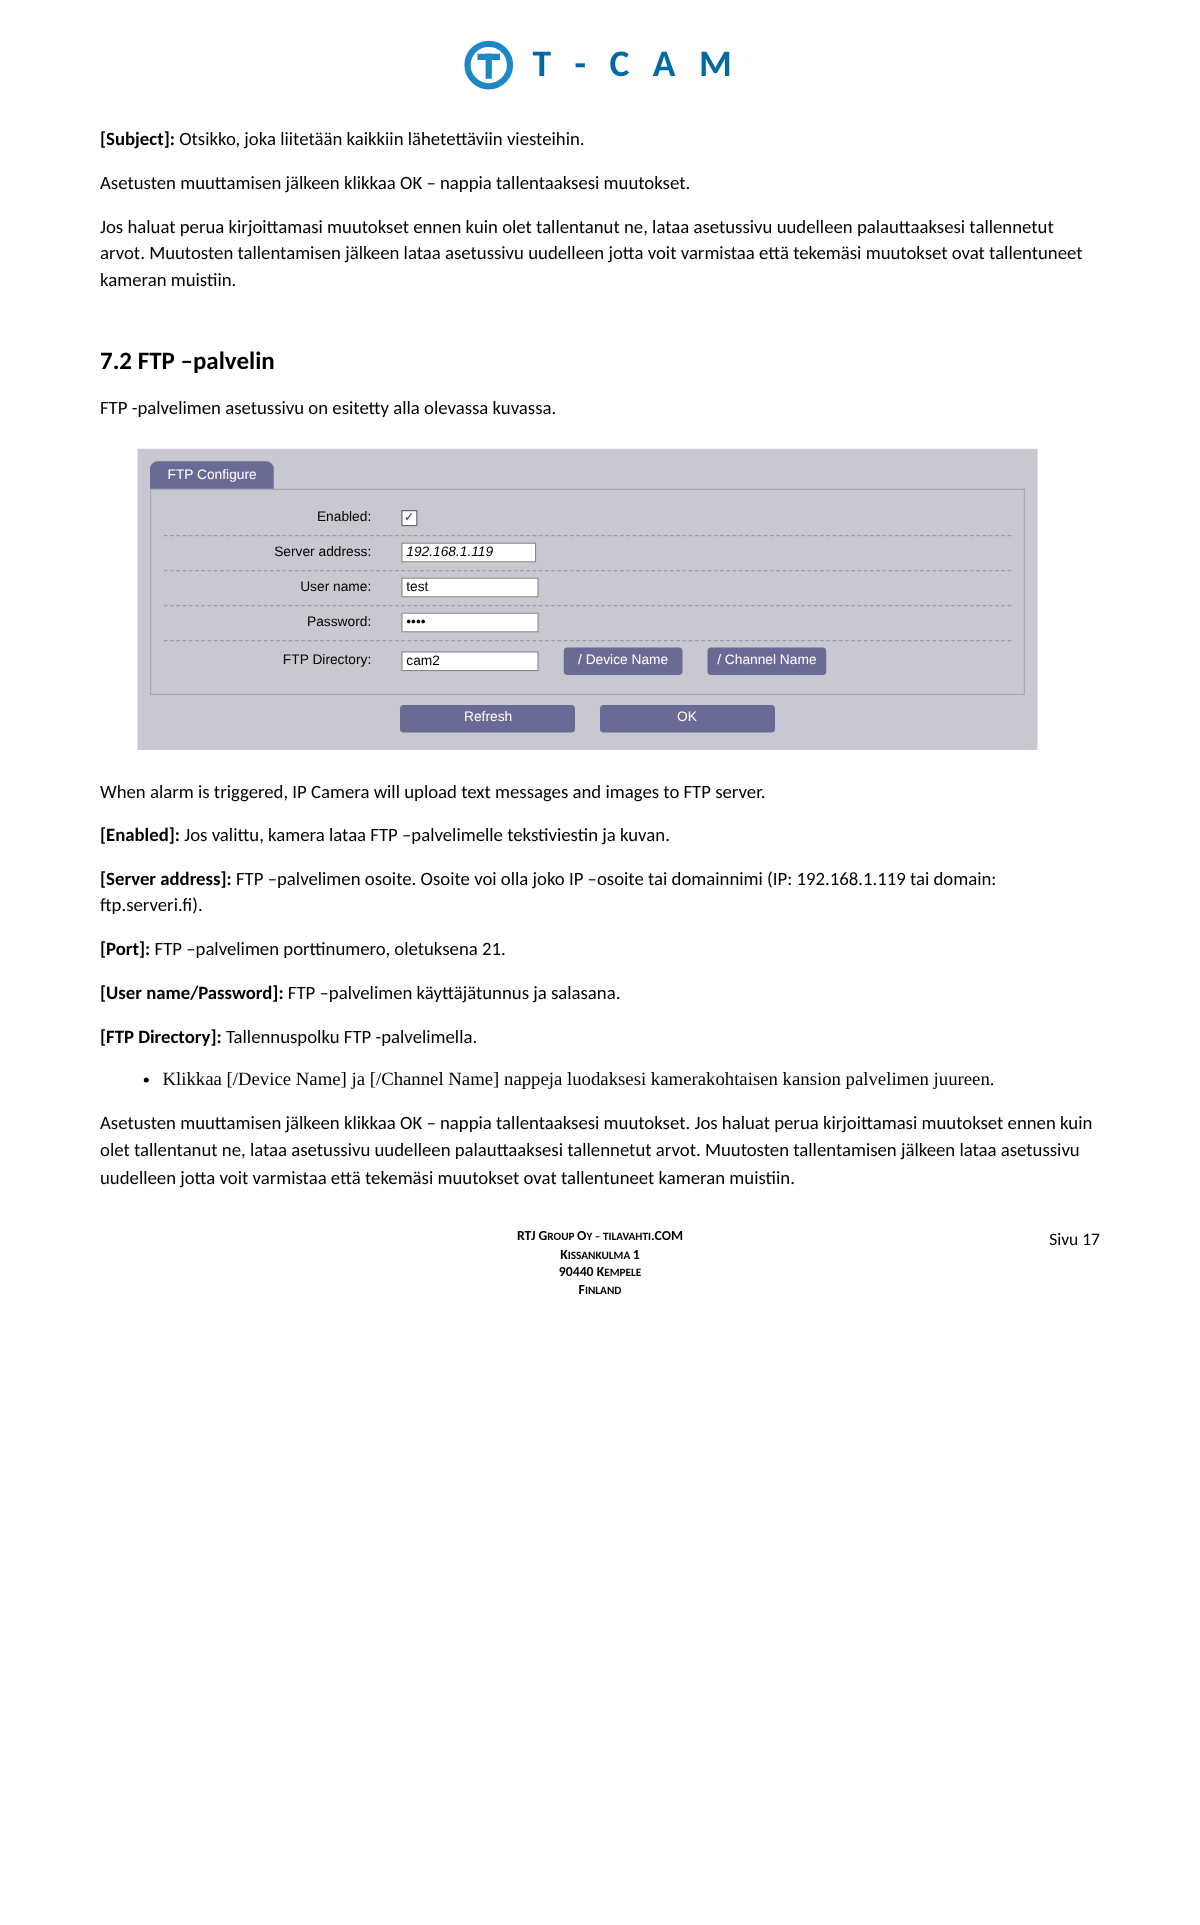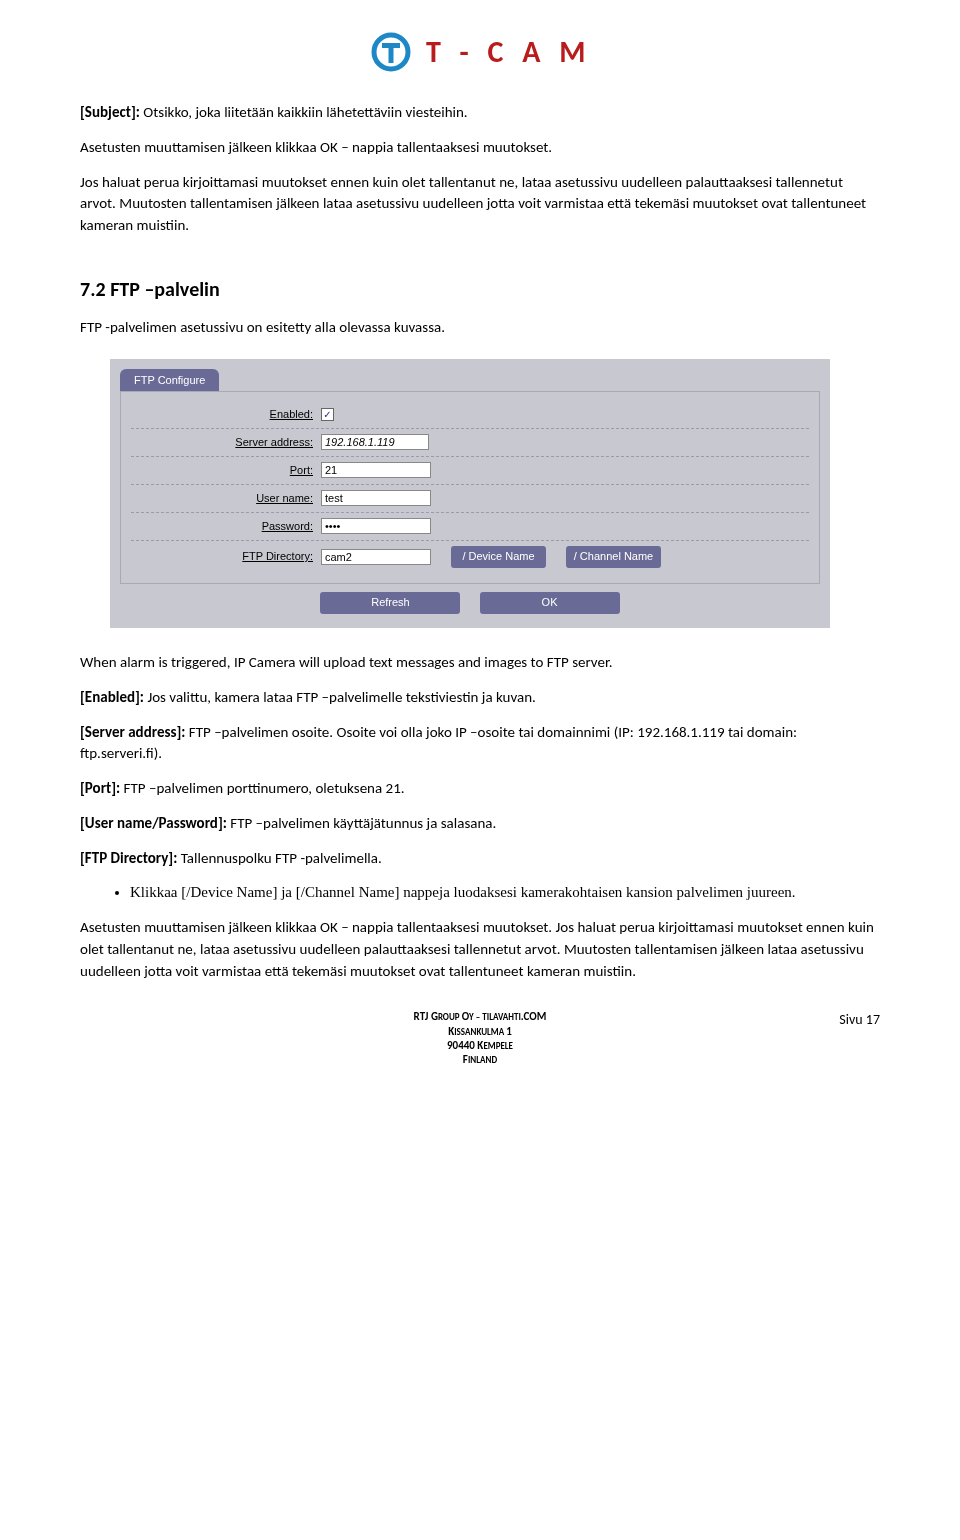--- a/index.html
+++ b/index.html
@@ -18,21 +18,21 @@
     margin-bottom: 28px;
   }
   .logo-row svg { vertical-align: middle; }
   .logo-text {
     display: inline-block;
     vertical-align: middle;
     font-size: 30px;
     font-weight: 700;
     letter-spacing: 6px;
     margin-left: 10px;
-    color: #b91c1c;
+    color: #0369a1;
   }
   p { margin: 13px 0; }
   h2.section {
     font-size: 20px;
     font-weight: 700;
     margin: 38px 0 10px 0;
   }
   .bold-label { font-weight: 700; }
 
   
@@ -63,24 +63,23 @@
   .ftp-row {
     display: flex;
     align-items: center;
     border-bottom: 1px dashed #9c9ca8;
     padding: 5px 0;
   }
   .ftp-row:last-child { border-bottom: none; }
   .ftp-label {
     width: 190px;
     text-align: right;
-    padding-right: 8px;
+    padding-right: 24px;
     color: #000;
     font-size: 11px;
-    text-decoration: underline;
   }
   .ftp-field input[type=text], .ftp-field input[type=password] {
     border: 1px solid #888;
     background: #fff;
     font-size: 11px;
     padding: 1px 3px;
     height: 16px;
   }
   .ftp-check {
     width: 13px; height: 13px; border: 1px solid #666; background: #fff;
@@ -155,26 +154,20 @@
       </div>
     </div>
 
     <div class="ftp-row">
       <div class="ftp-label">Server address:</div>
       <div class="ftp-field">
         <input type="text" style="width: 108px; font-style: italic;" value="192.168.1.119">
       </div>
     </div>
 
-    <div class="ftp-row">
-      <div class="ftp-label">Port:</div>
-      <div class="ftp-field">
-        <input type="text" style="width: 110px;" value="21">
-      </div>
-    </div>
 
     <div class="ftp-row">
       <div class="ftp-label">User name:</div>
       <div class="ftp-field">
         <input type="text" style="width: 110px;" value="test">
       </div>
     </div>
 
     <div class="ftp-row">
       <div class="ftp-label">Password:</div>

